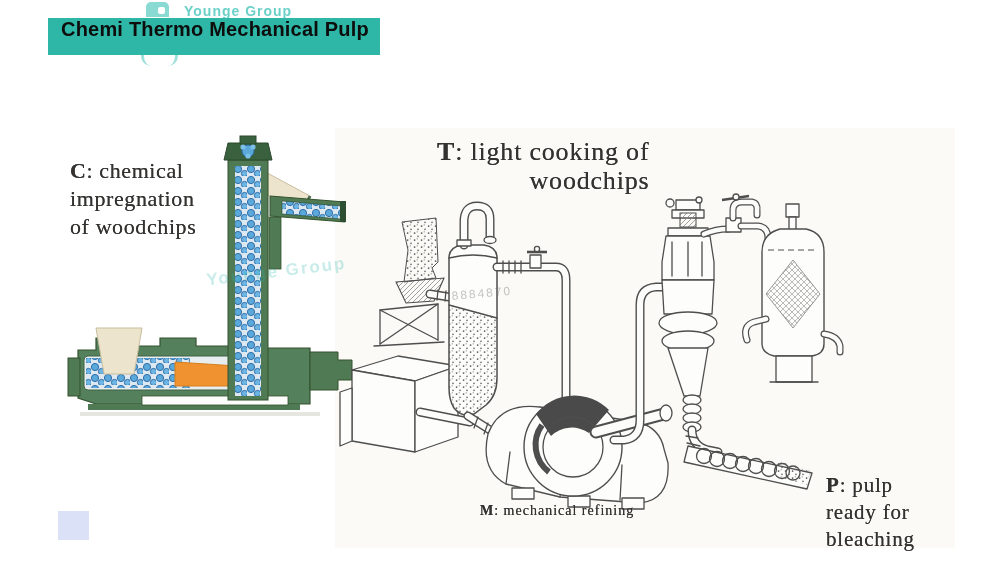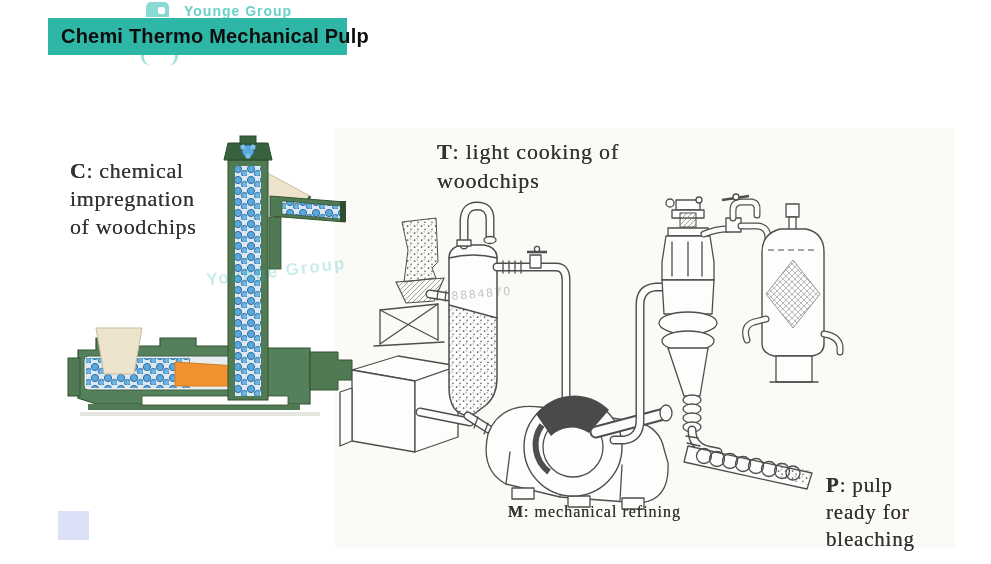--- a/index.html
+++ b/index.html
@@ -2,22 +2,22 @@
 <html><head>
 <meta charset="utf-8">
 <style>
   html,body{margin:0;padding:0;}
   body{
     width:991px;height:564px;position:relative;overflow:hidden;
     background:#ffffff;font-family:"Liberation Sans",sans-serif;
   }
   
   .banner{
-    position:absolute;left:48px;top:18px;width:299px;height:37px;
-    background:#2eb7a6;display:flex;align-items:center;
+    position:absolute;left:48px;top:18px;width:332px;height:37px;
+    background:#2eb7a6;display:flex;align-items:flex-start;
     padding-left:13px;box-sizing:border-box;z-index:5;
   }
   .banner-text{
     font-family:"Liberation Sans",sans-serif;font-weight:bold;
     font-size:20px;color:#0d0d0d;letter-spacing:.2px;white-space:nowrap;
   }
   
   .wm-brand{
     position:absolute;left:184px;top:3px;z-index:2;
     font:600 14px "Liberation Sans",sans-serif;
@@ -42,22 +42,22 @@
     pointer-events:none;white-space:nowrap;
   }
   
   .dlabel{
     position:absolute;z-index:4;color:#333230;
     font-family:"Liberation Serif",serif;white-space:pre-line;
     text-shadow:0 0 .5px #55534f;
   }
   .dlabel .key{font-weight:bold;}
   .label-c{left:70px;top:157px;font-size:22px;line-height:28px;letter-spacing:.6px;}
-  .label-t{left:437px;top:137px;font-size:22px;line-height:29px;letter-spacing:.8px;}
-  .label-m{left:508px;top:503px;font-size:16px;letter-spacing:1px;}
+  .label-t{left:437px;top:137px;font-size:26px;line-height:29px;letter-spacing:.8px;text-align:right;}
+  .label-m{left:480px;top:503px;font-size:14px;letter-spacing:1px;}
   .label-p{left:826px;top:436px;font-size:21px;line-height:27px;letter-spacing:.8px;margin-top:36px;}
   
   .corner-square{
     position:absolute;left:58px;top:511px;width:31px;height:29px;
     background:#dbe1f7;z-index:4;
   }
   svg.diagram{position:absolute;left:0;top:0;z-index:1;}
   .ink{stroke:#4e4e4e;stroke-width:1.3;fill:none;stroke-linecap:round;stroke-linejoin:round;}
   .inkf{stroke:#4e4e4e;stroke-width:1.3;fill:#fdfdfc;stroke-linejoin:round;}
   .pipeO{stroke:#4e4e4e;stroke-width:9;fill:none;stroke-linecap:round;}

